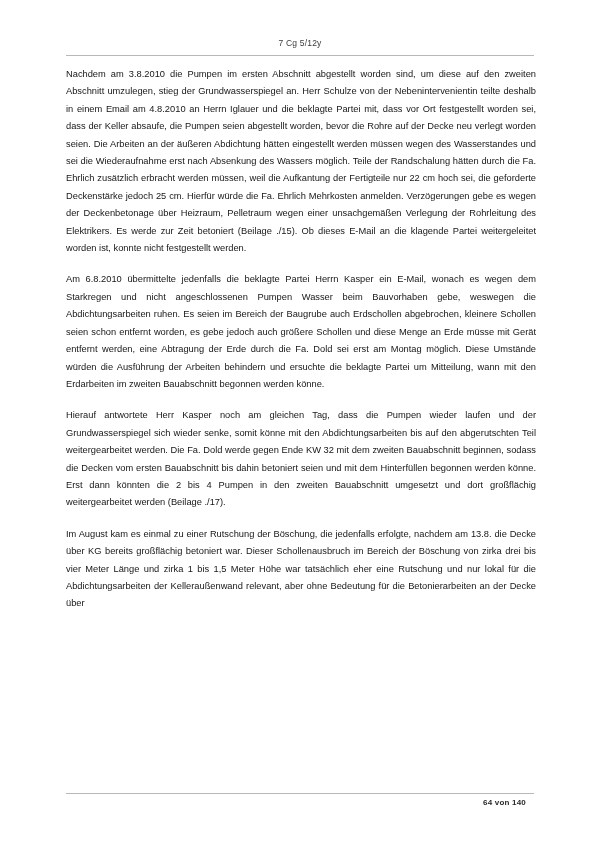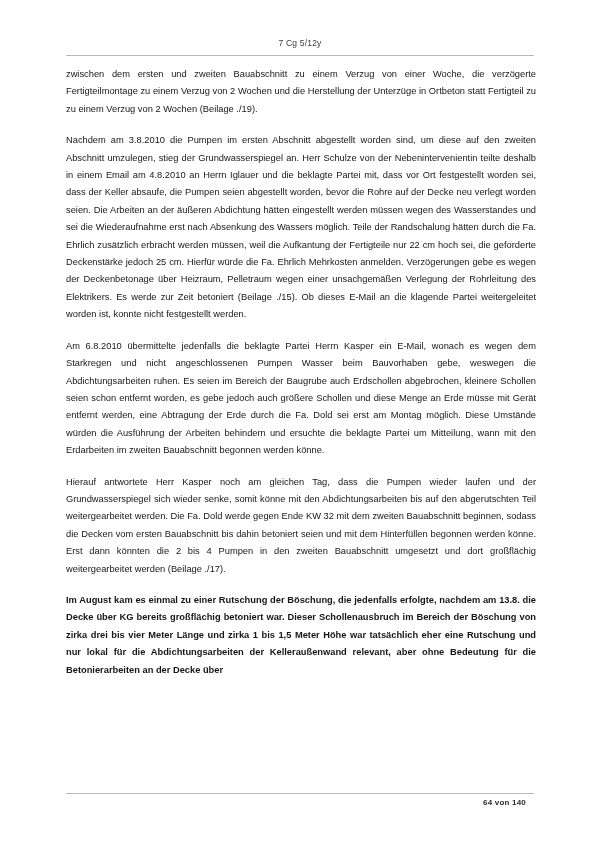--- a/index.html
+++ b/index.html
@@ -48,21 +48,20 @@
     margin: 0 0 14px 0;
     font-size: 9.3px;
     line-height: 17.4px;
     text-align: justify;
     text-justify: inter-word;
     color: #161616;
     hyphens: none;
   }
   p.para:last-child {
     margin-bottom: 0;
-    font-weight: bold;
   }
   .footer {
     position: absolute;
     left: 66px;
     right: 66px;
     bottom: 34px;
     height: 22px;
   }
   .footer-rule {
     position: absolute;
@@ -85,21 +84,20 @@
 <body>
 
 <div class="page">
 
   <div class="header">
     <div class="header-text">7 Cg 5/12y</div>
     <div class="header-rule"></div>
   </div>
 
   <div class="content">
-    <p class="para">zwischen dem ersten und zweiten Bauabschnitt zu einem Verzug von einer Woche, die verzögerte Fertigteilmontage zu einem Verzug von 2 Wochen und die Herstellung der Unterzüge in Ortbeton statt Fertigteil zu zu einem Verzug von 2 Wochen (Beilage ./19).</p>
     <p class="para">Nachdem am 3.8.2010 die Pumpen im ersten Abschnitt abgestellt worden sind, um diese auf den zweiten Abschnitt umzulegen, stieg der Grundwasserspiegel an. Herr Schulze von der Nebenintervenientin teilte deshalb in einem Email am 4.8.2010 an Herrn Iglauer und die beklagte Partei mit, dass vor Ort festgestellt worden sei, dass der Keller absaufe, die Pumpen seien abgestellt worden, bevor die Rohre auf der Decke neu verlegt worden seien. Die Arbeiten an der äußeren Abdichtung hätten eingestellt werden müssen wegen des Wasserstandes und sei die Wiederaufnahme erst nach Absenkung des Wassers möglich. Teile der Randschalung hätten durch die Fa. Ehrlich zusätzlich erbracht werden müssen, weil die Aufkantung der Fertigteile nur 22 cm hoch sei, die geforderte Deckenstärke jedoch 25 cm. Hierfür würde die Fa. Ehrlich Mehrkosten anmelden. Verzögerungen gebe es wegen der Deckenbetonage über Heizraum, Pelletraum wegen einer unsachgemäßen Verlegung der Rohrleitung des Elektrikers. Es werde zur Zeit betoniert (Beilage ./15). Ob dieses E-Mail an die klagende Partei weitergeleitet worden ist, konnte nicht festgestellt werden.</p>
     <p class="para">Am 6.8.2010 übermittelte jedenfalls die beklagte Partei Herrn Kasper ein E-Mail, wonach es wegen dem Starkregen und nicht angeschlossenen Pumpen Wasser beim Bauvorhaben gebe, weswegen die Abdichtungsarbeiten ruhen. Es seien im Bereich der Baugrube auch Erdschollen abgebrochen, kleinere Schollen seien schon entfernt worden, es gebe jedoch auch größere Schollen und diese Menge an Erde müsse mit Gerät entfernt werden, eine Abtragung der Erde durch die Fa. Dold sei erst am Montag möglich. Diese Umstände würden die Ausführung der Arbeiten behindern und ersuchte die beklagte Partei um Mitteilung, wann mit den Erdarbeiten im zweiten Bauabschnitt begonnen werden könne.</p>
     <p class="para">Hierauf antwortete Herr Kasper noch am gleichen Tag, dass die Pumpen wieder laufen und der Grundwasserspiegel sich wieder senke, somit könne mit den Abdichtungsarbeiten bis auf den abgerutschten Teil weitergearbeitet werden. Die Fa. Dold werde gegen Ende KW 32 mit dem zweiten Bauabschnitt beginnen, sodass die Decken vom ersten Bauabschnitt bis dahin betoniert seien und mit dem Hinterfüllen begonnen werden könne. Erst dann könnten die 2 bis 4 Pumpen in den zweiten Bauabschnitt umgesetzt und dort großflächig weitergearbeitet werden (Beilage ./17).</p>
     <p class="para">Im August kam es einmal zu einer Rutschung der Böschung, die jedenfalls erfolgte, nachdem am 13.8. die Decke über KG bereits großflächig betoniert war. Dieser Schollenausbruch im Bereich der Böschung von zirka drei bis vier Meter Länge und zirka 1 bis 1,5 Meter Höhe war tatsächlich eher eine Rutschung und nur lokal für die Abdichtungsarbeiten der Kelleraußenwand relevant, aber ohne Bedeutung für die Betonierarbeiten an der Decke über</p>
   </div>
 
   <div class="footer">
     <div class="footer-rule"></div>
     <div class="footer-text">64 von 140</div>
   </div>

